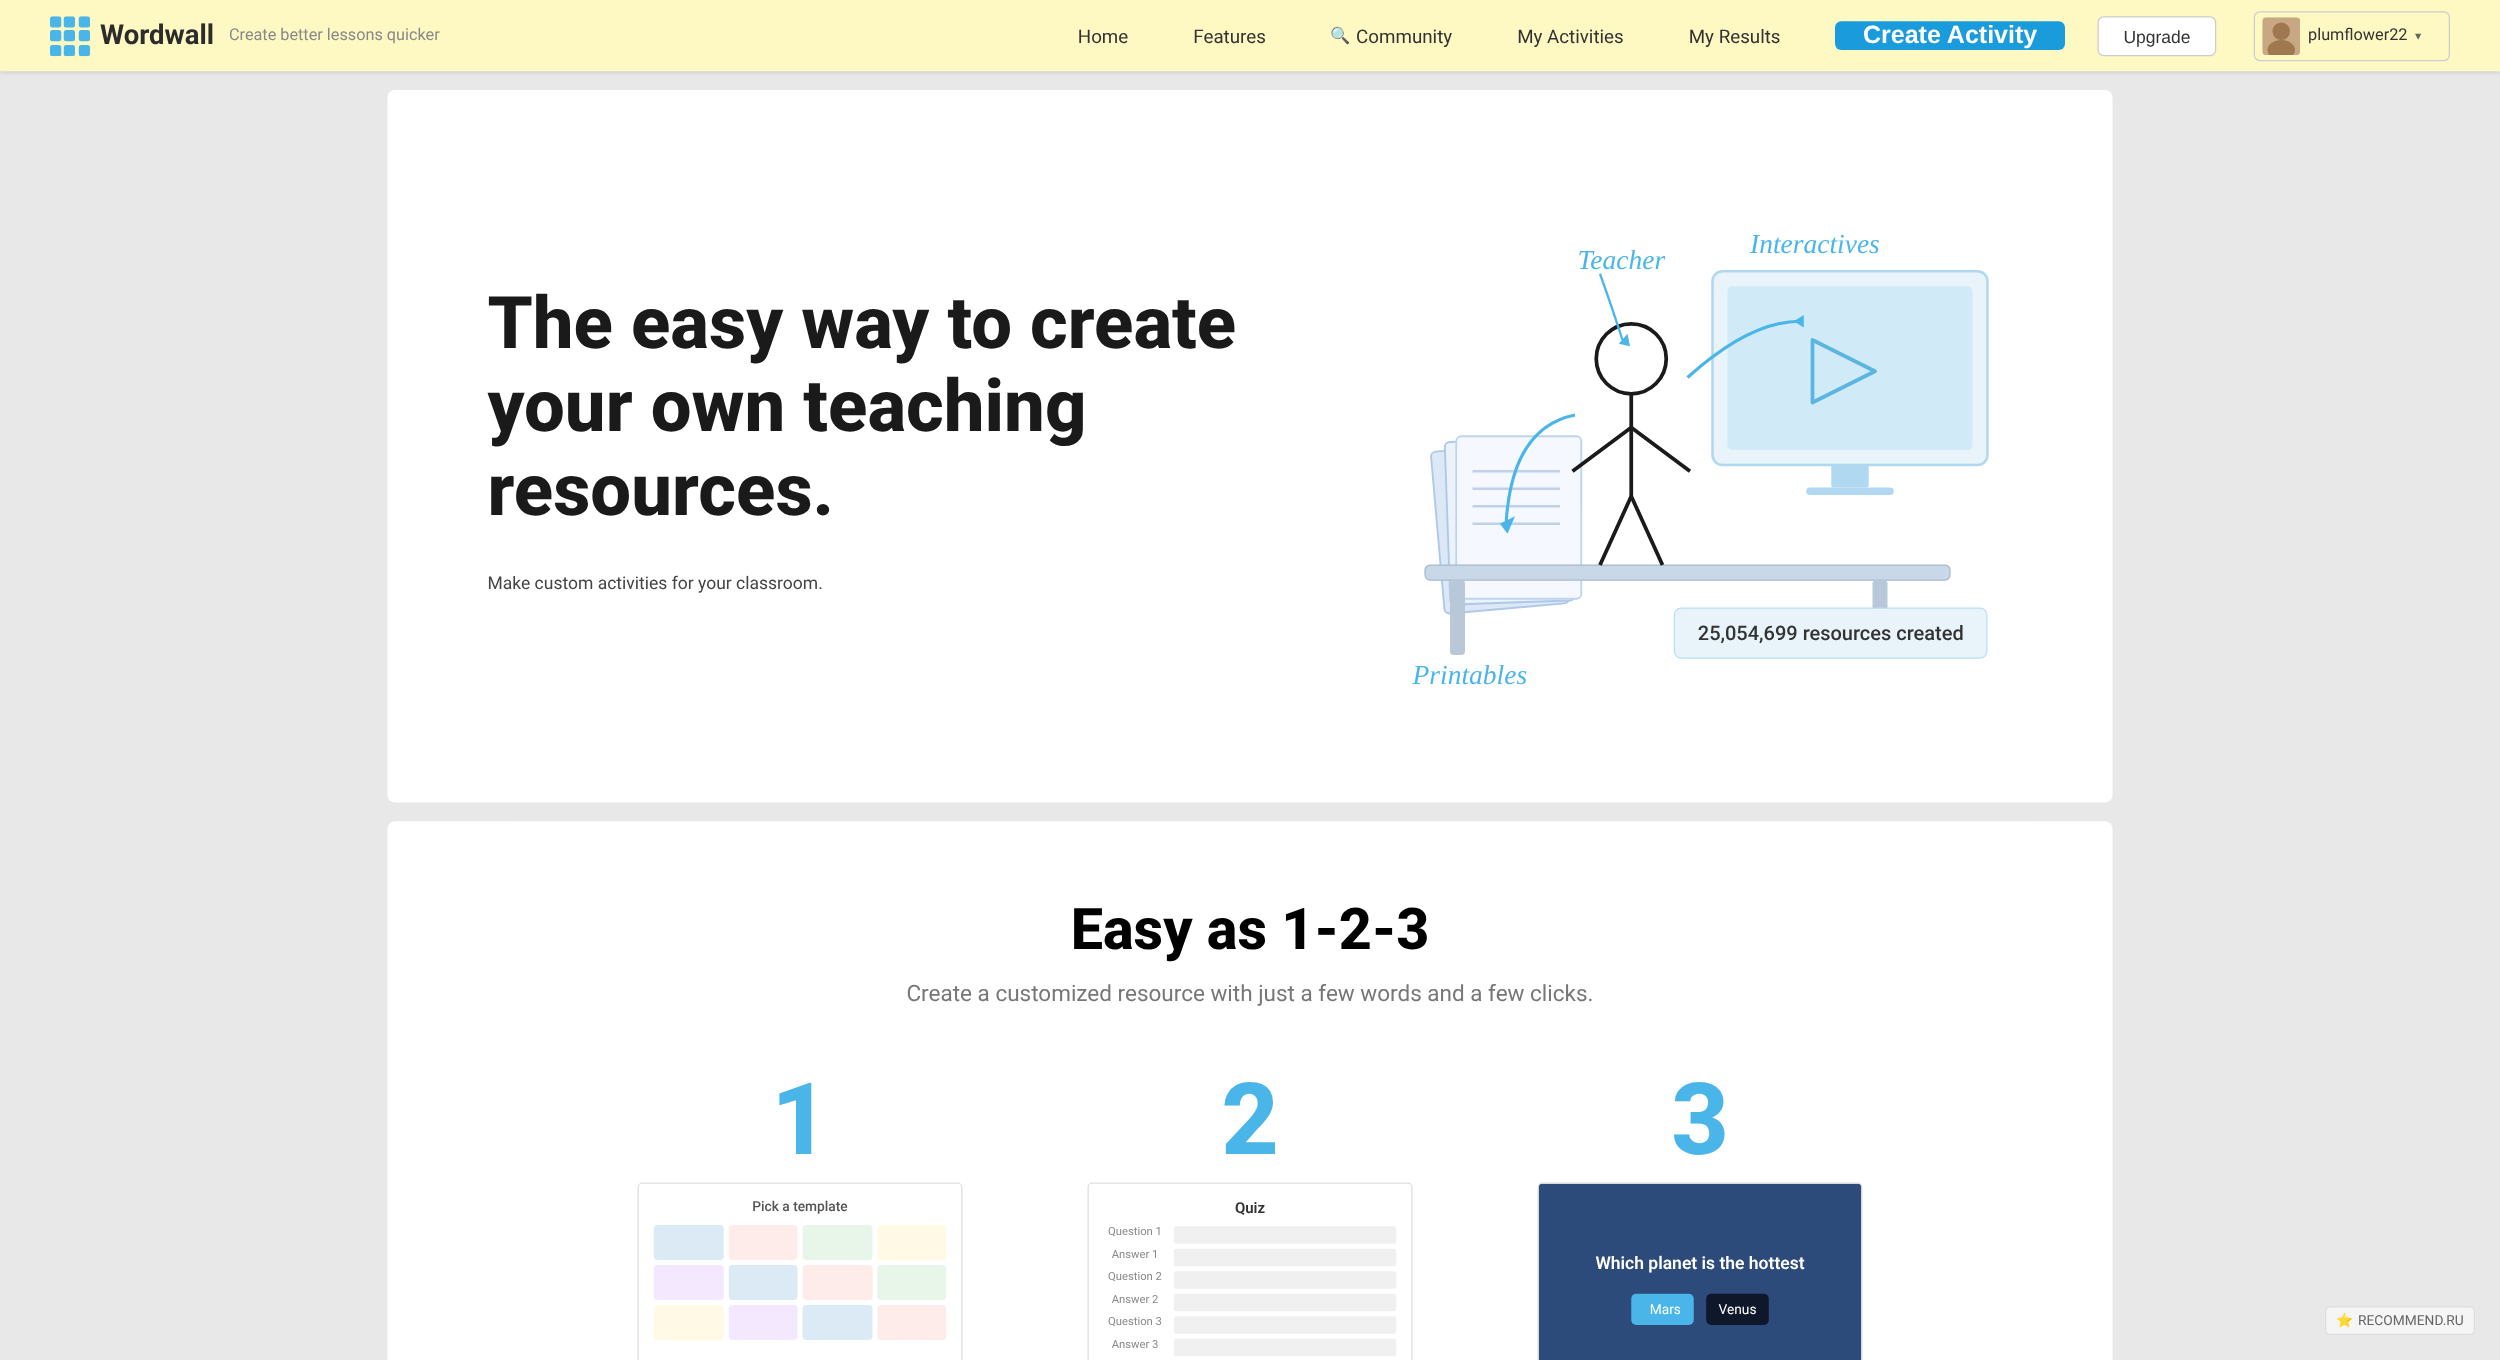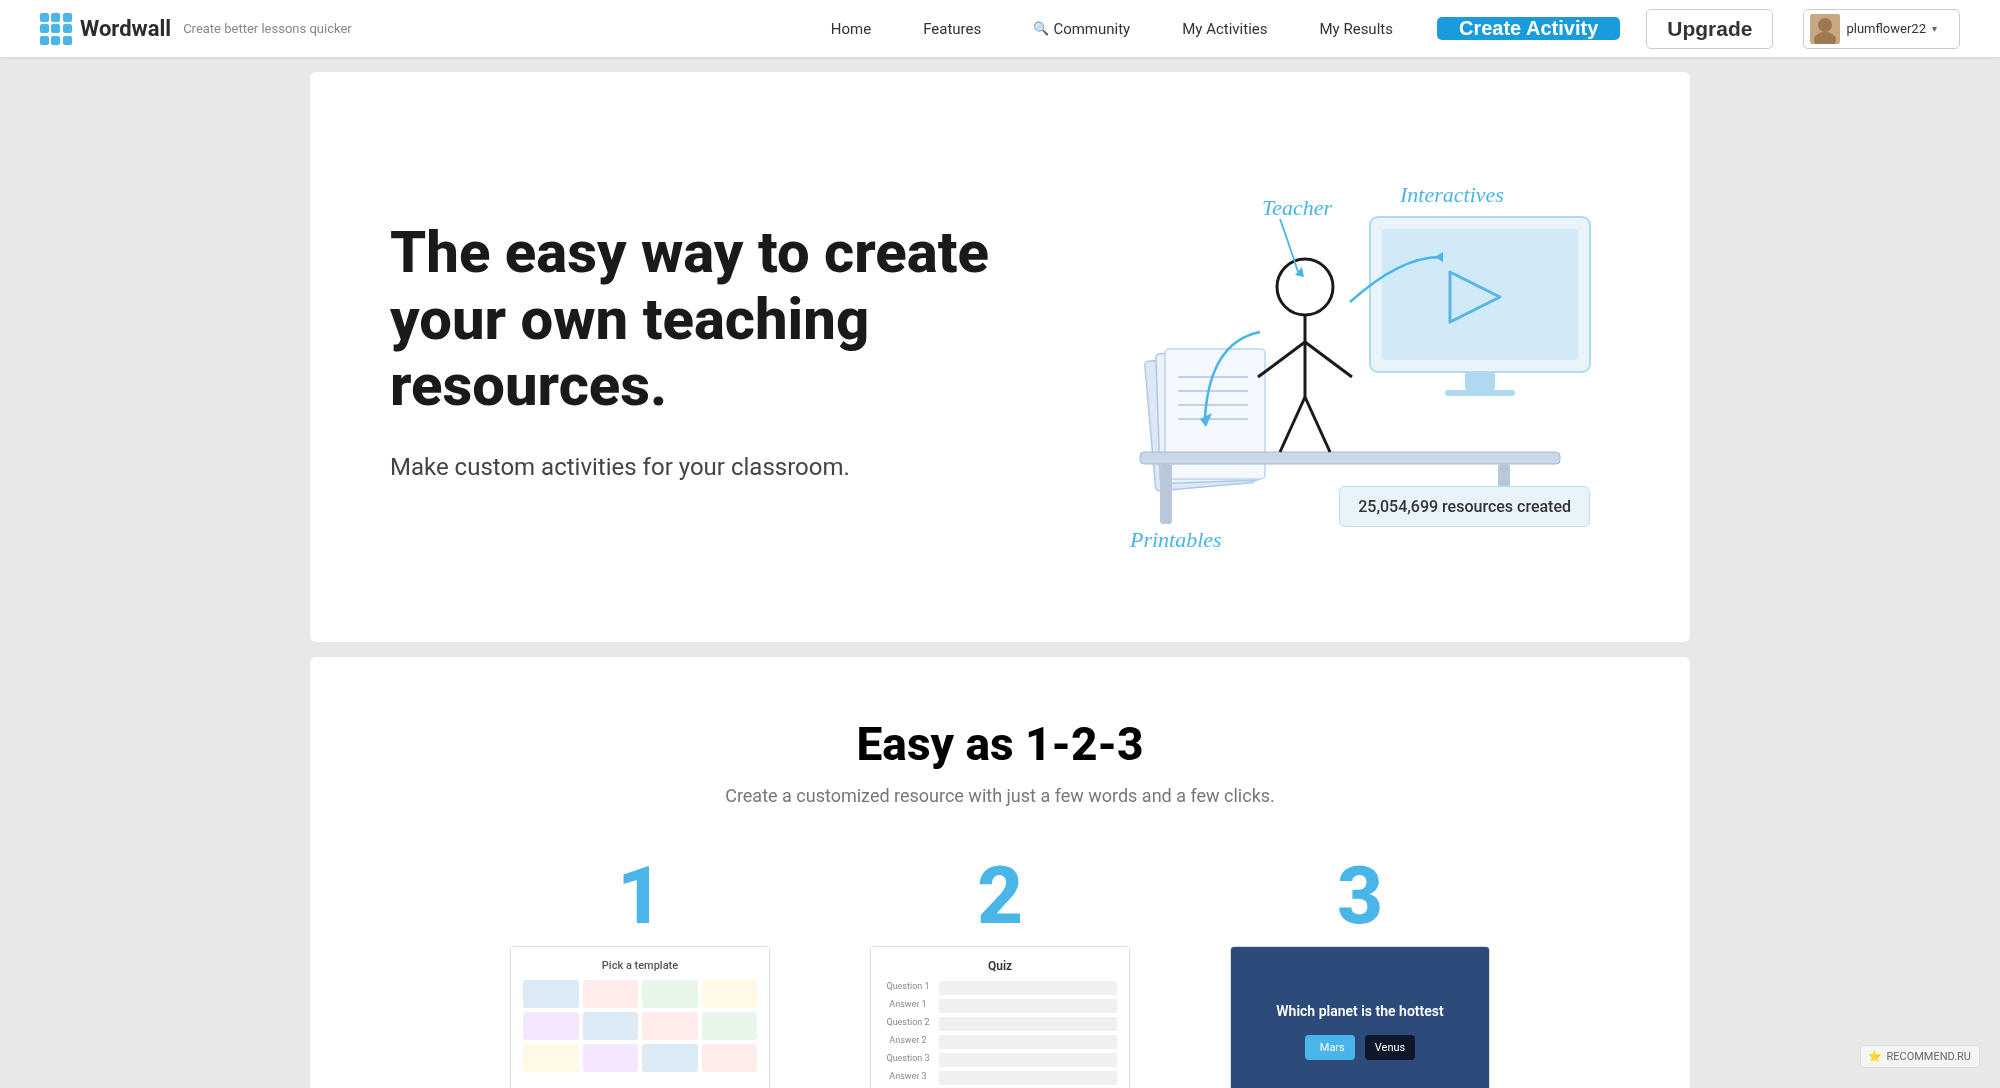--- a/index.html
+++ b/index.html
@@ -5,21 +5,21 @@
     * { margin: 0; padding: 0; box-sizing: border-box; }
     body {
       font-family: -apple-system, BlinkMacSystemFont, 'Segoe UI', Roboto, Arial, sans-serif;
       background: #e8e8e8;
       min-height: 1088px;
       width: 2000px;
     }
 
     
     .navbar {
-      background: #ffffff;
+      background: #fef9c3;
       height: 57px;
       display: flex;
       align-items: center;
       padding: 0 40px;
       box-shadow: 0 1px 3px rgba(0,0,0,0.1);
       position: relative;
       z-index: 10;
     }
     .navbar-brand {
       display: flex;
@@ -78,22 +78,22 @@
       padding: 0 22px;
       border: none;
       border-radius: 5px;
       cursor: pointer;
       margin-left: 8px;
       text-align: right;
     }
     .btn-upgrade {
       background: #fff;
       color: #333;
-      font-size: 21px;
-      font-weight: 700;
+      font-size: 14px;
+      font-weight: 400;
       padding: 7px 20px;
       border: 1.5px solid #ccc;
       border-radius: 5px;
       cursor: pointer;
       margin-left: 6px;
     }
     .user-menu {
       display: flex;
       align-items: center;
       gap: 6px;
@@ -140,21 +140,21 @@
       max-width: 620px;
     }
     .hero-title {
       font-size: 58px;
       font-weight: 800;
       color: #1a1a1a;
       line-height: 1.15;
       margin-bottom: 30px;
     }
     .hero-subtitle {
-      font-size: 24px;
+      font-size: 14px;
       color: #444;
       margin-bottom: 10px;
       line-height: 1.5;
     }
     .hero-subtitle2 {
       font-size: 20px;
       color: #444;
       line-height: 1.5;
     }
     .hero-illustration {

